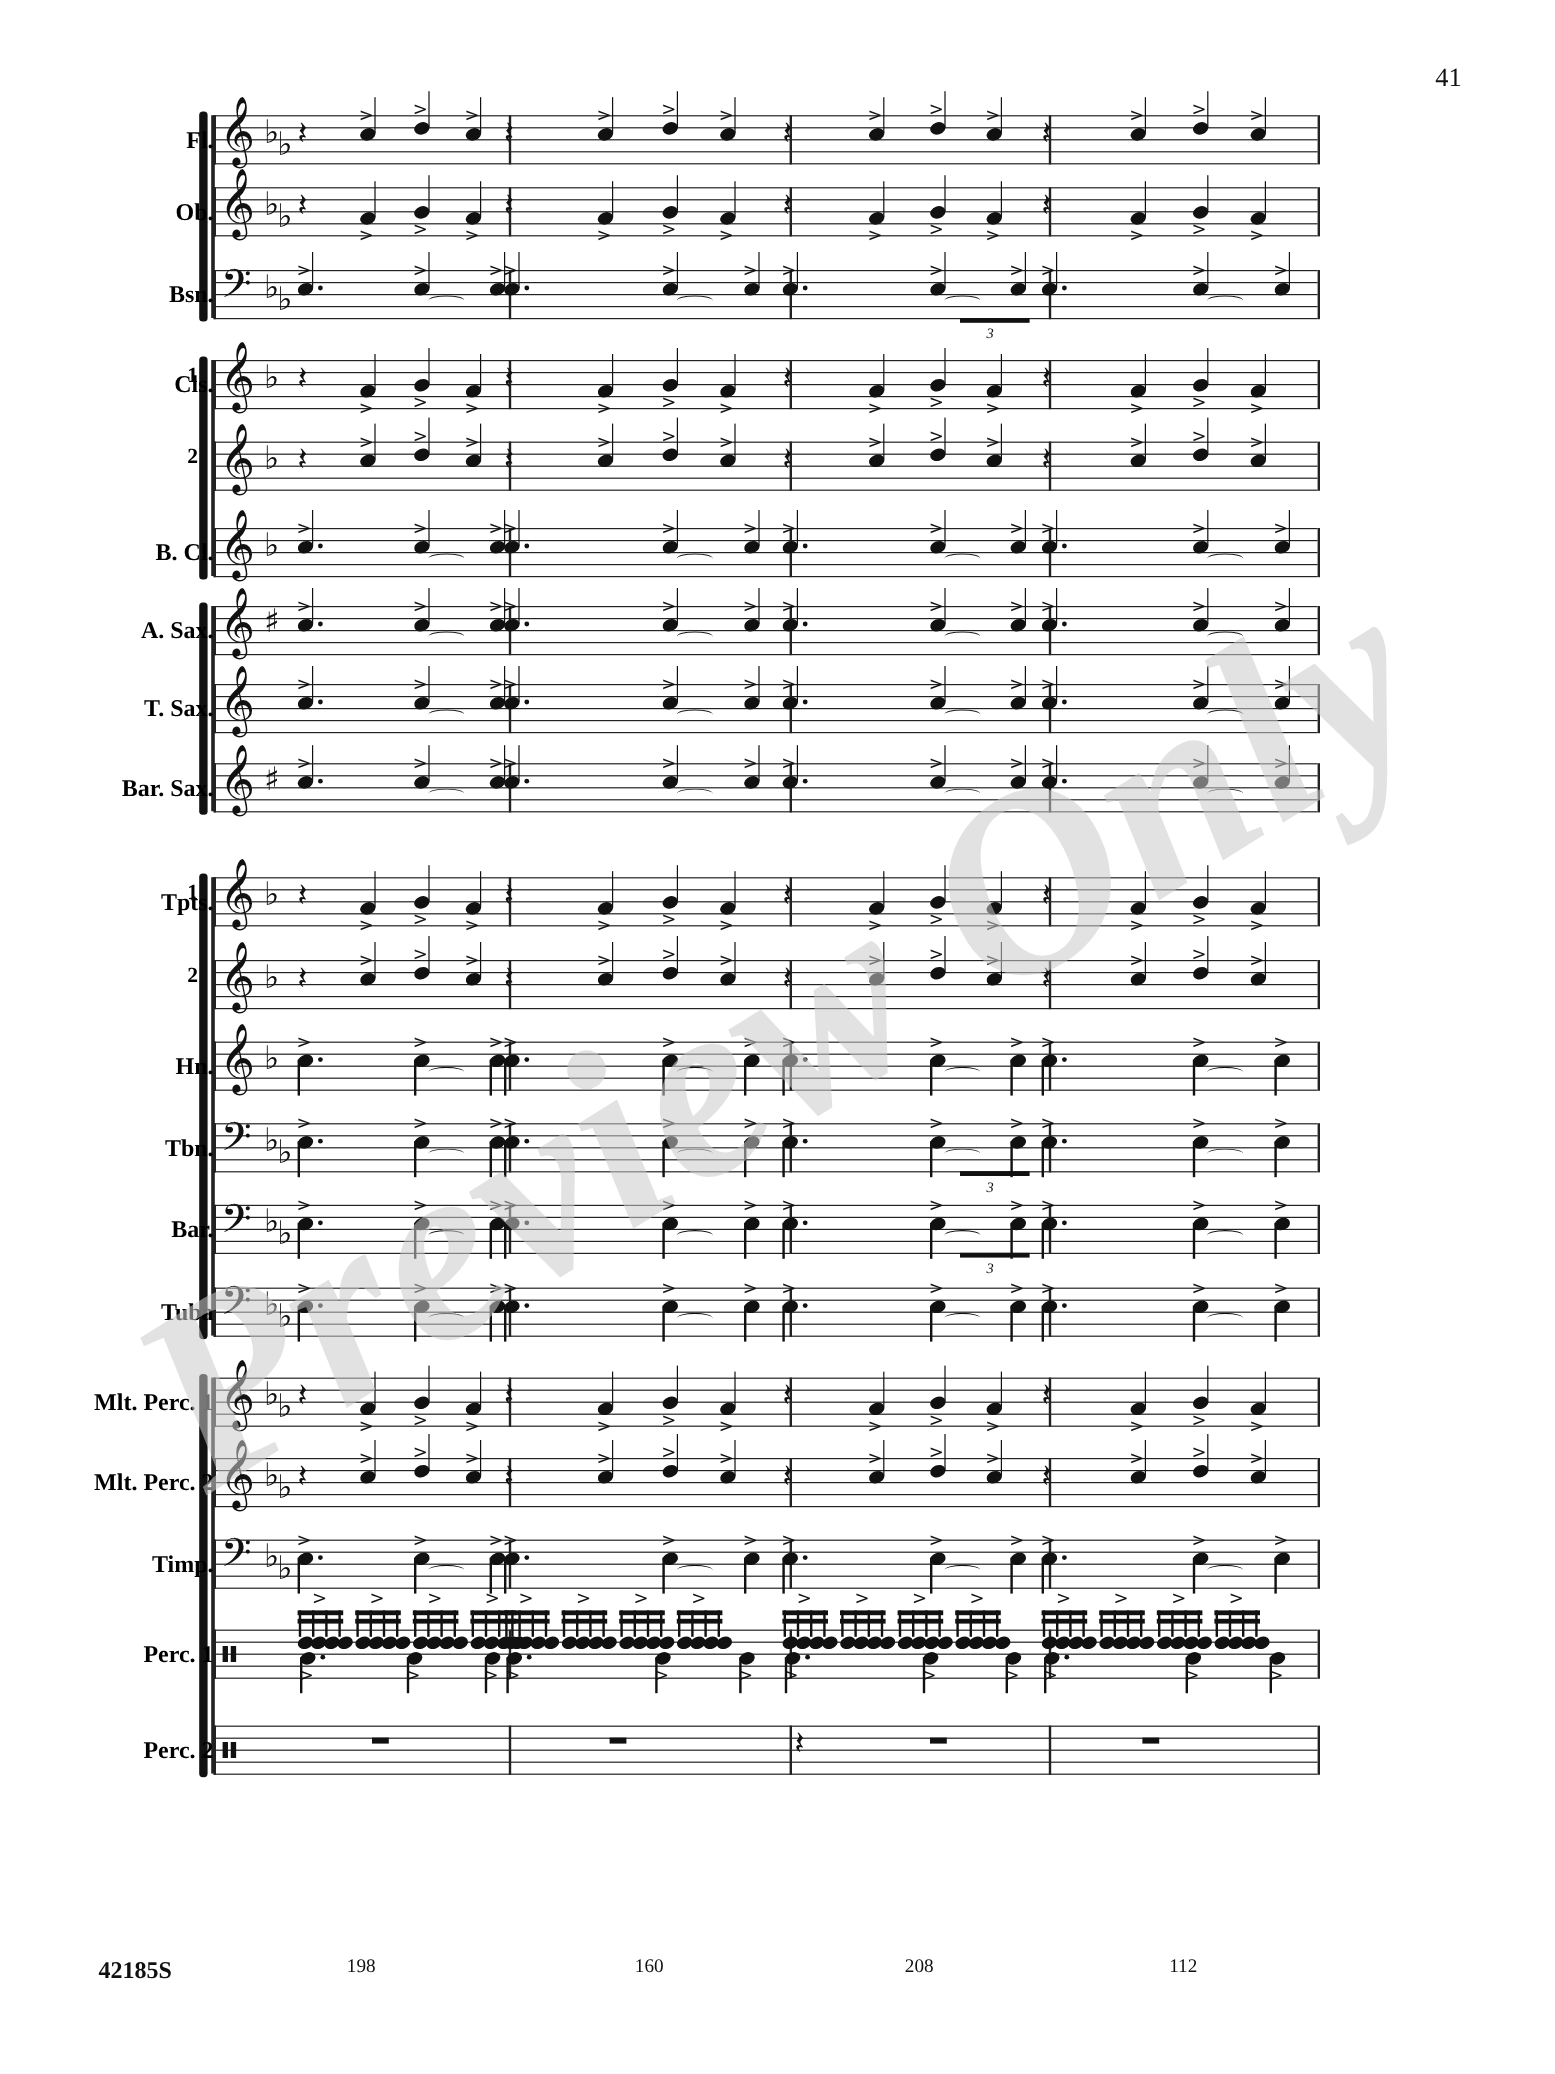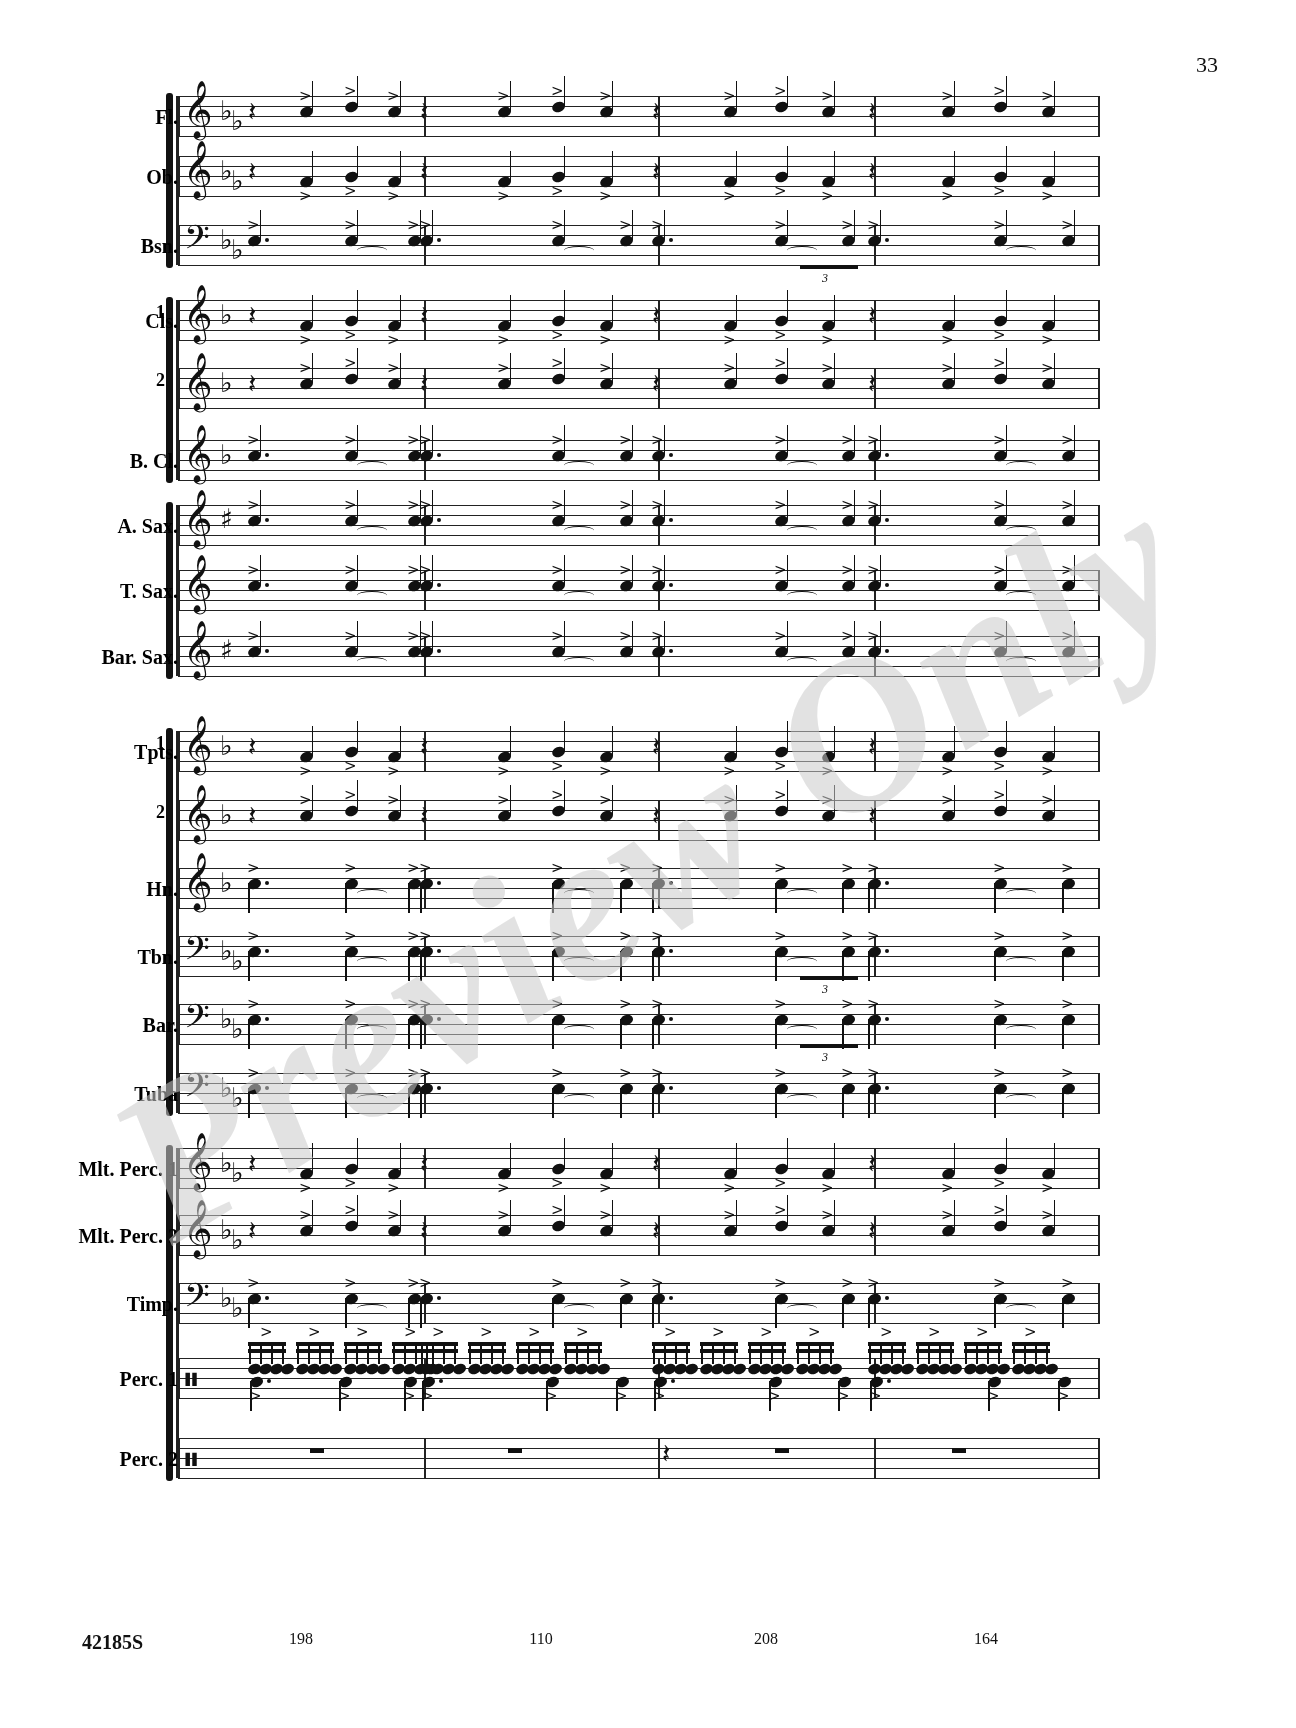--- a/index.html
+++ b/index.html
@@ -205,21 +205,21 @@
     color: #111;
     text-align: center;
     width: 40px;
   }
 </style>
 </head>
 <body>
 
 <div class="page">
 
-  <div class="page-number">33</div>
+  <div class="page-number">41</div>
   <div class="catalog-number">42185S</div>
 
   <div class="score" id="score-root">
       <div class="sysline" style="left: 176px; top: 96px; height: 169px;"></div>
       <div class="brace" style="left: 166px; top: 93px; height: 175px;"></div>
       <div class="sysline" style="left: 176px; top: 300px; height: 180px;"></div>
       <div class="brace" style="left: 166px; top: 297px; height: 186px;"></div>
       <div class="sysline" style="left: 176px; top: 505px; height: 171px;"></div>
       <div class="brace" style="left: 166px; top: 502px; height: 177px;"></div>
       <div class="sysline" style="left: 176px; top: 731px; height: 382px;"></div>
@@ -1515,19 +1515,19 @@
       <div class="rest" style="left: 662px; top: 1440px;">𝄽</div>
       <div class="wholerest" style="left: 775px; top: 1448px;"></div>
       <div class="wholerest" style="left: 952px; top: 1448px;"></div>
       <div class="beam" style="left: 800px; top: 265px; width: 58px;"></div>
       <div class="trip" style="left: 822px; top: 271px;">3</div>
       <div class="beam" style="left: 800px; top: 976px; width: 58px;"></div>
       <div class="trip" style="left: 822px; top: 982px;">3</div>
       <div class="beam" style="left: 800px; top: 1044px; width: 58px;"></div>
       <div class="trip" style="left: 822px; top: 1050px;">3</div>
       <div class="measure-number" style="left: 281px; top: 1630px;">198</div>
-      <div class="measure-number" style="left: 521px; top: 1630px;">110</div>
+      <div class="measure-number" style="left: 521px; top: 1630px;">160</div>
       <div class="measure-number" style="left: 746px; top: 1630px;">208</div>
-      <div class="measure-number" style="left: 966px; top: 1630px;">164</div>
+      <div class="measure-number" style="left: 966px; top: 1630px;">112</div>
     </div>
 
   <div class="watermark">Preview Only</div>
 </div>
 
 </body></html>

